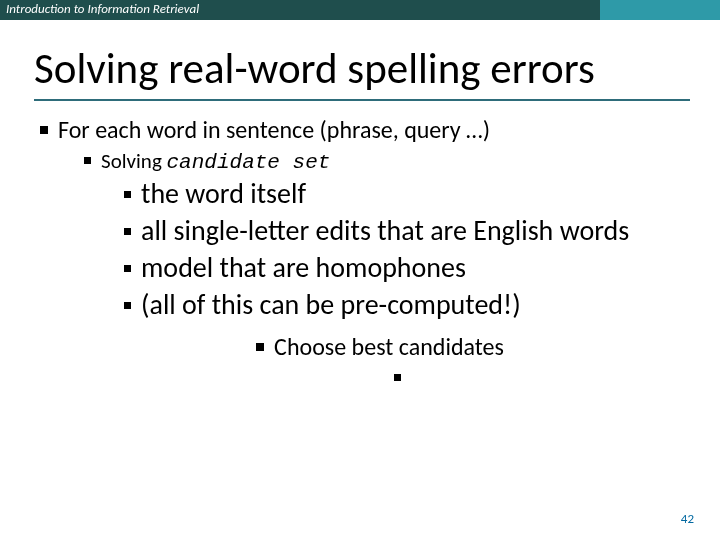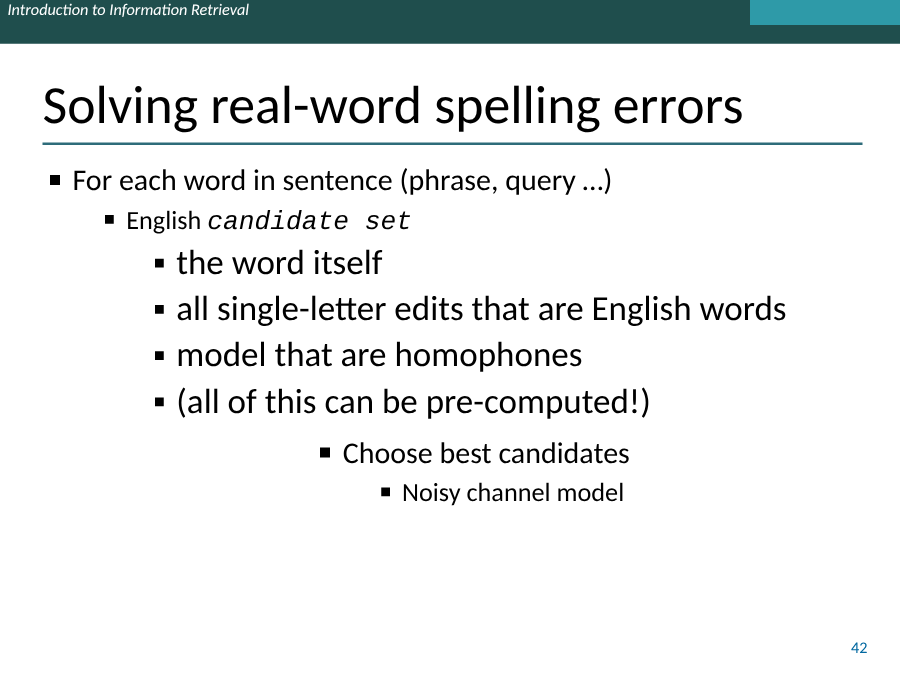--- a/index.html
+++ b/index.html
@@ -8,21 +8,21 @@
     width: 720px;
     height: 540px;
     background: #fff;
     font-family: Calibri, "Segoe UI", Arial, sans-serif;
     color: #000;
     position: relative;
     overflow: hidden;
   }
   .header-bar {
     width: 100%;
-    height: 35px;
+    height: 20px;
     background: #1f4e4d;
     position: relative;
   }
   .header-bar .accent {
     position: absolute;
     right: 0;
     top: 0;
     width: 120px;
     height: 20px;
     background: #2e9aa8;
@@ -107,31 +107,31 @@
 </div>
 
 <h1 class="title">Solving real-word spelling errors</h1>
 <hr class="title-rule">
 
 <ul class="lvl1">
   <li>
     <span class="sq"></span><span>For each word in sentence (phrase, query …)</span>
     <ul class="lvl2">
       <li>
-        <span class="sq"></span><span><span>English </span><span class="it">candidate set</span></span>
+        <span class="sq"></span><span><span>Solving </span><span class="it">candidate set</span></span>
         <ul class="lvl3">
           <li><span class="sq"></span><span>the word itself</span></li>
           <li><span class="sq"></span><span>all single-letter edits that are English words</span></li>
           <li><span class="sq"></span><span>model that are homophones</span></li>
           <li><span class="sq"></span><span>(all of this can be pre-computed!)</span></li>
         </ul>
       </li>
     </ul>
   </li>
   <li style="margin-top:10px;text-align:center;">
     <span class="sq"></span><span>Choose best candidates</span>
     <ul class="lvl2">
-      <li><span class="sq"></span><span>Noisy channel model</span></li>
+      <li><span class="sq"></span></li>
     </ul>
   </li>
 </ul>
 
 <div class="slide-num">42</div>
 
 </body></html>

